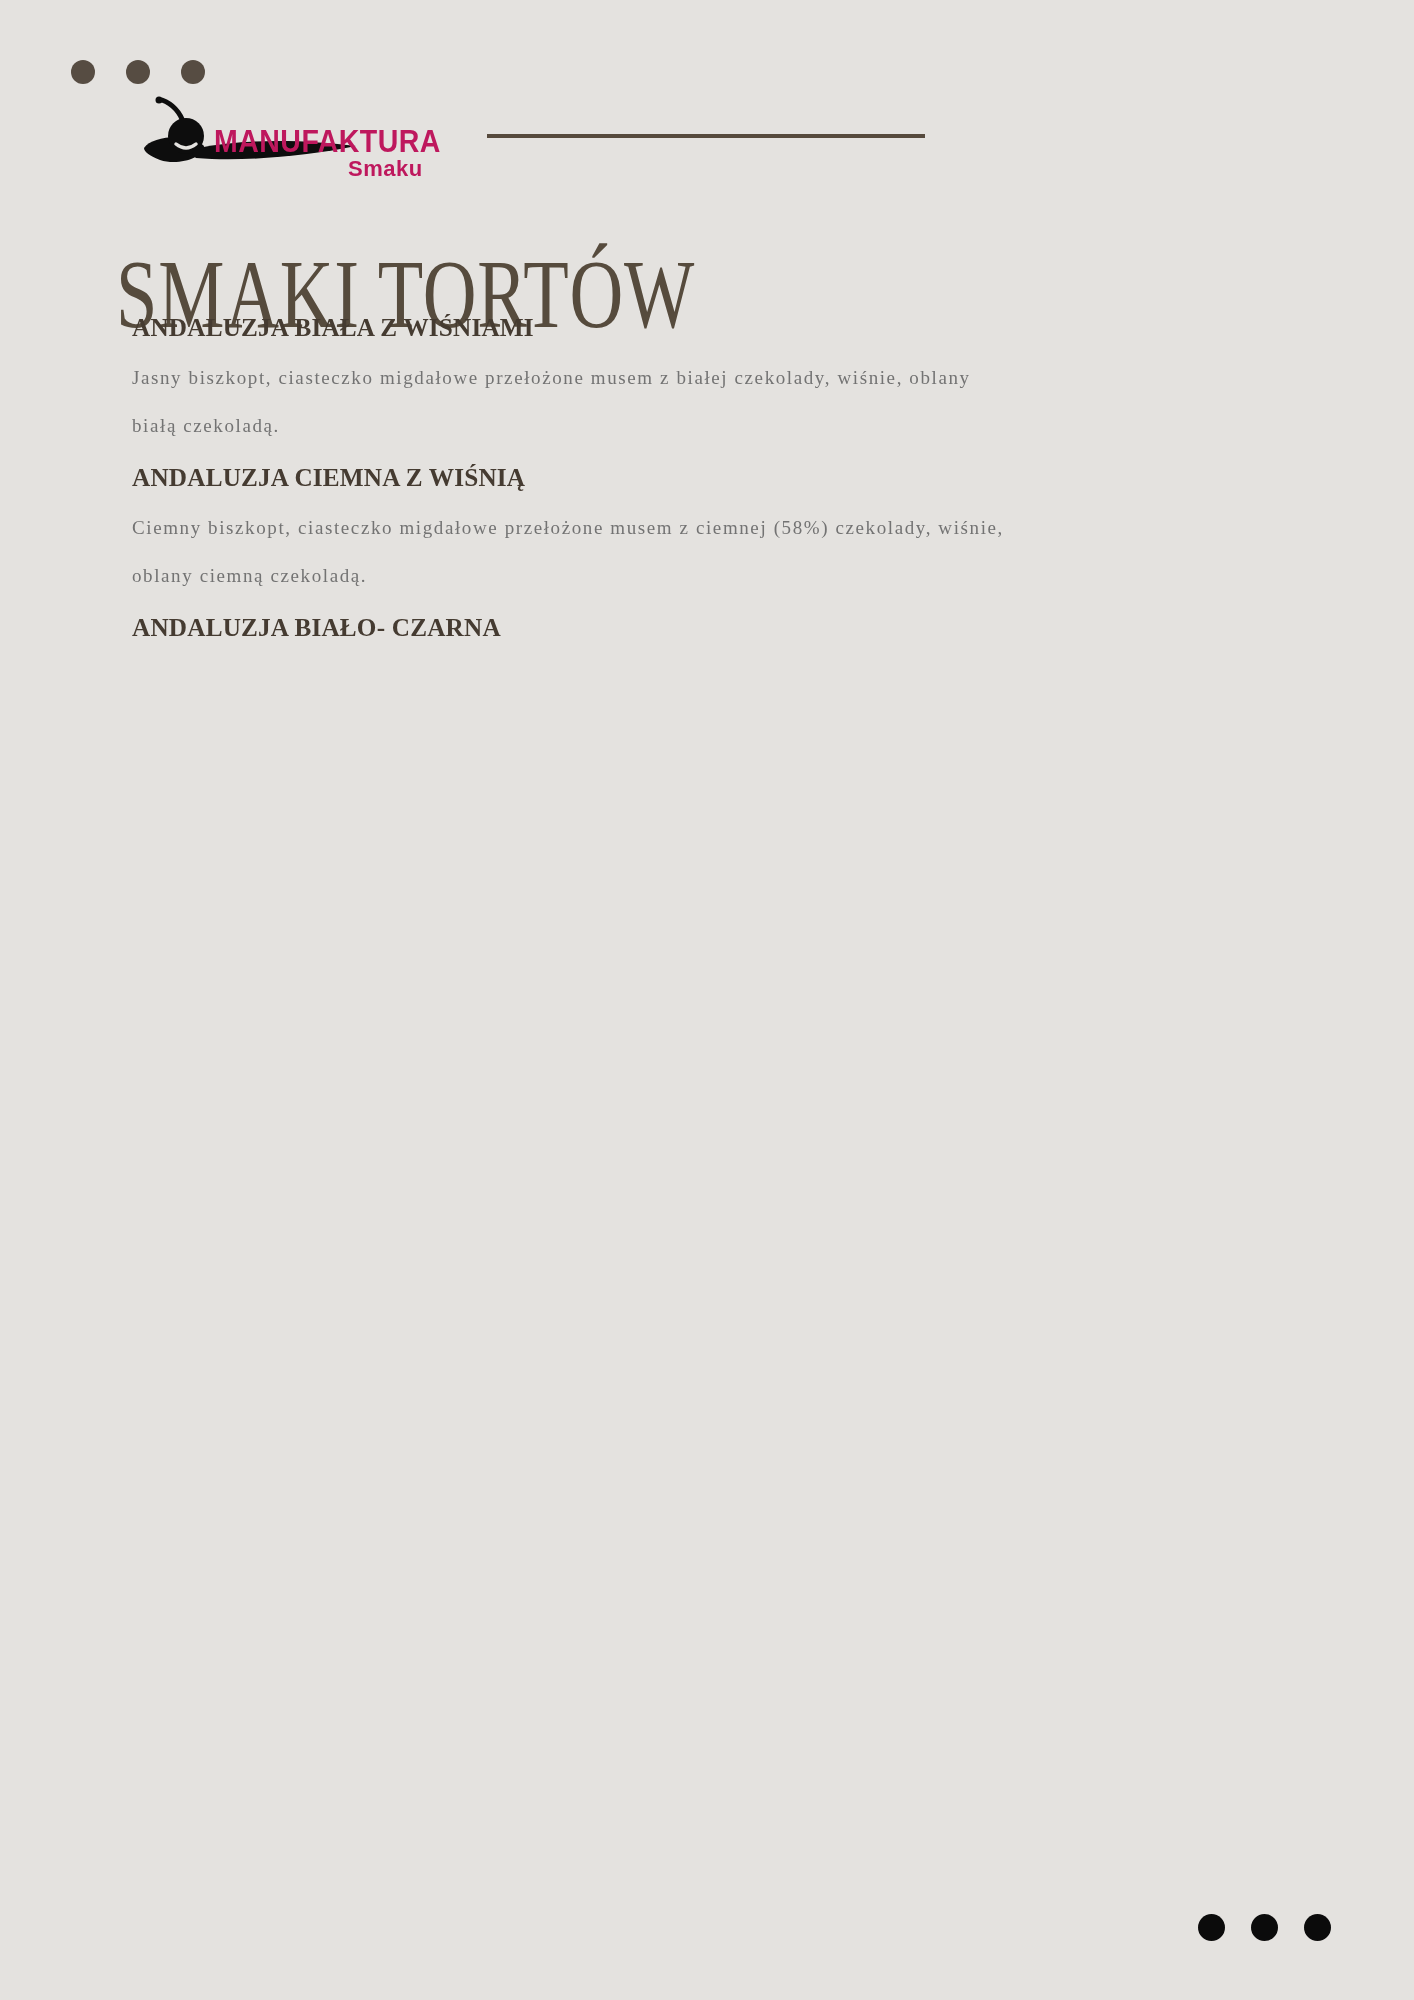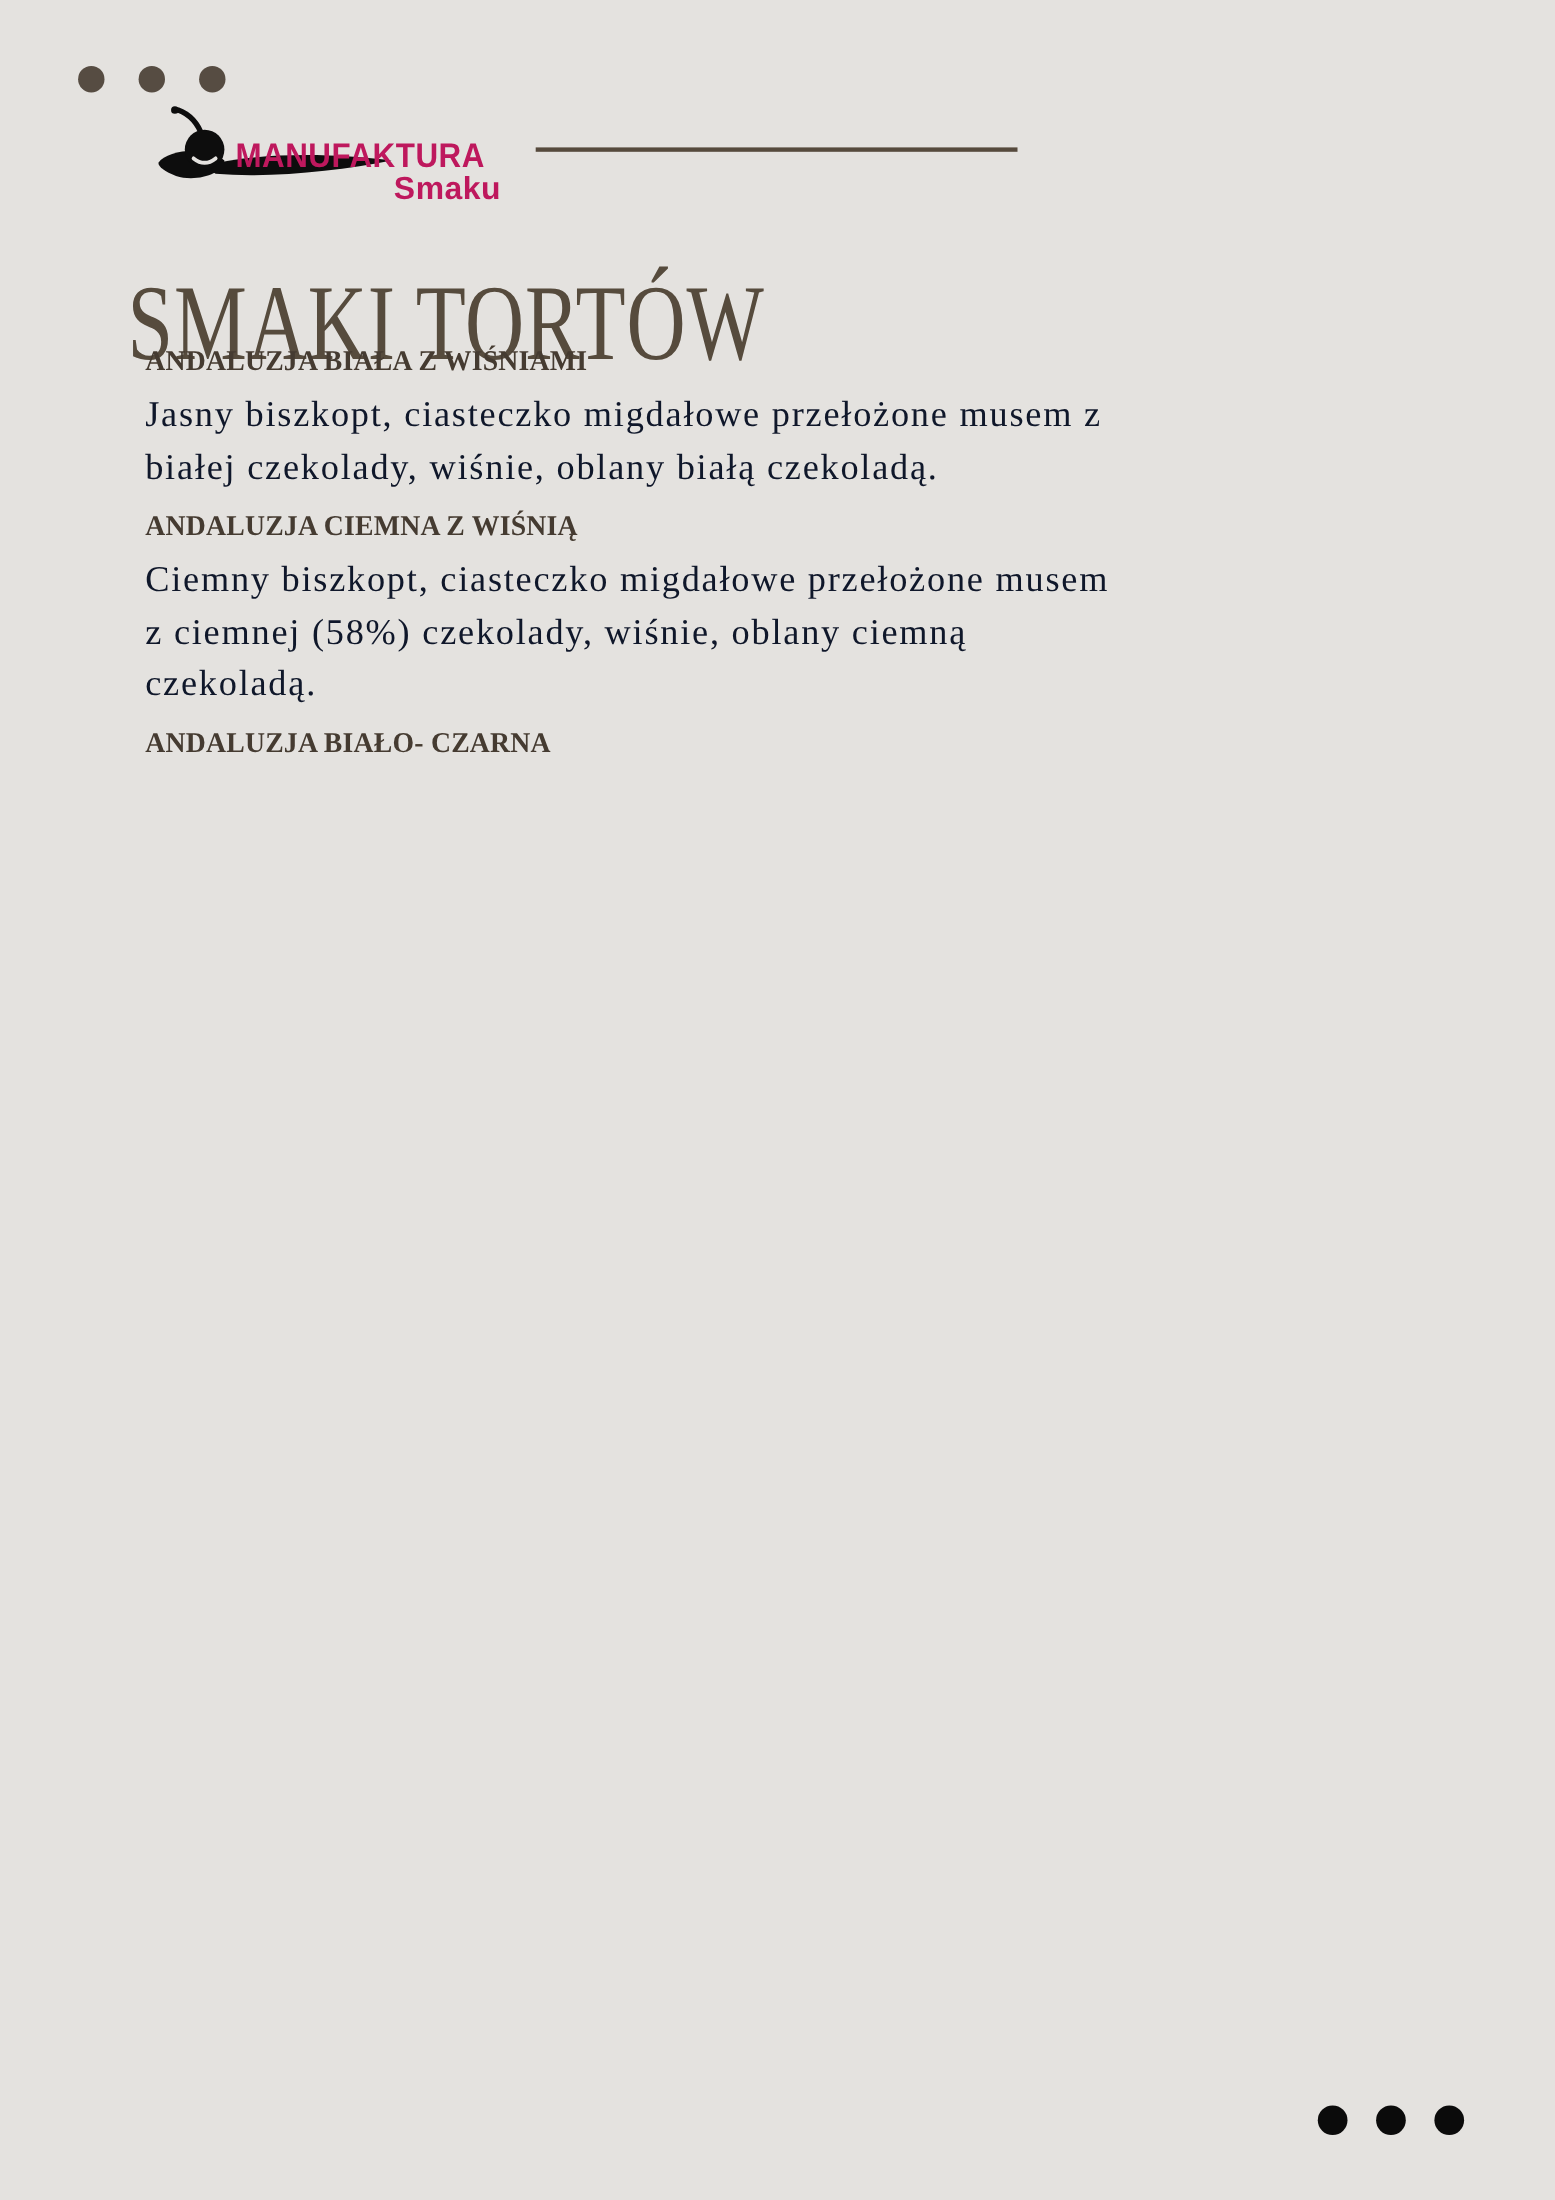--- a/index.html
+++ b/index.html
@@ -17,22 +17,22 @@
 
   
   .logo{position:absolute;left:146px;top:90px;width:300px;height:100px;color:#be185d;}
   .logo svg{position:absolute;left:-8px;top:6px;}
   .logo .brand-top{
     position:absolute;left:68px;top:34px;
     font-weight:bold;font-size:31px;letter-spacing:0.5px;
     transform:scaleX(0.92);transform-origin:left;white-space:nowrap;
   }
   .logo .brand-bottom{
-    position:absolute;left:212px;top:66px;
-    font-weight:bold;font-size:29px;letter-spacing:0.5px;white-space:nowrap;
+    position:absolute;left:202px;top:66px;
+    font-weight:bold;font-size:22px;letter-spacing:0.5px;white-space:nowrap;
   }
 
   
   .rule{position:absolute;left:487px;top:134px;width:438px;height:4px;background:#564a3d;}
 
   
   .page-title{
     position:absolute;left:116px;top:178px;
     font-family:"Liberation Serif",serif;
     font-weight:400;font-size:98px;line-height:100px;
@@ -44,22 +44,22 @@
   .menu{position:absolute;left:132px;top:312px;width:890px;font-family:Liberation Serif, serif;}
   .menu-item{margin:0 0 13px 0;}
   .menu-item h3{
     margin:0 0 10px 0;
     font-size:26px;line-height:32px;font-weight:bold;
     color:#453b31;letter-spacing:0.2px;
     transform:scaleX(0.97);transform-origin:left;white-space:nowrap;
   }
   .menu-item p{
     margin:0;max-width:880px;
-    font-size:33px;line-height:47.5px;font-weight:300;
-    color:#0f172a;letter-spacing:1.6px;
+    font-size:19px;line-height:47.5px;font-weight:300;
+    color:#737373;letter-spacing:1.6px;
   }
 </style>
 </head>
 <body>
 
 <div class="dots dots-top">
   <span class="dot"></span>
   <span class="dot"></span>
   <span class="dot"></span>
 </div>

